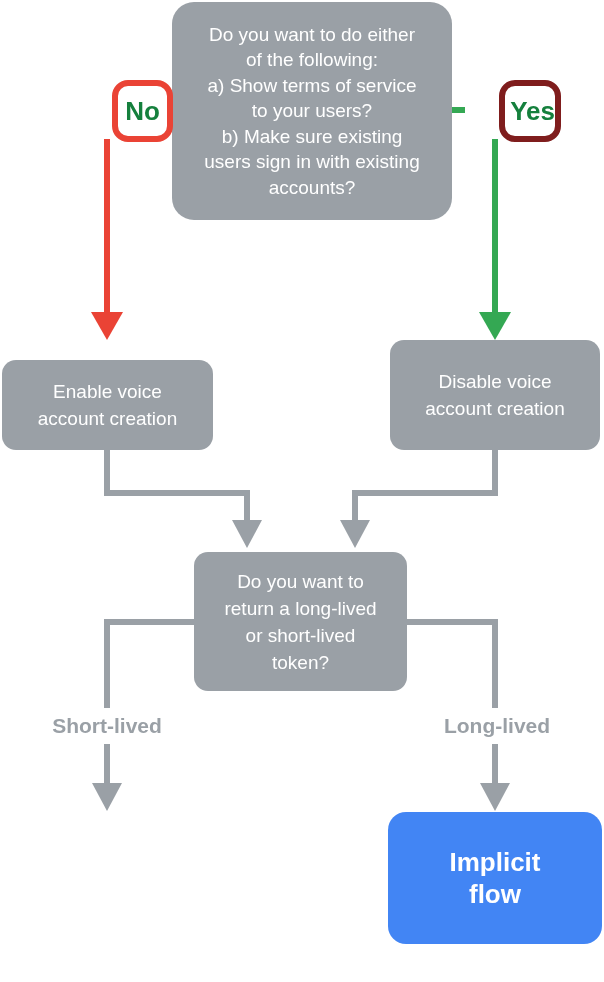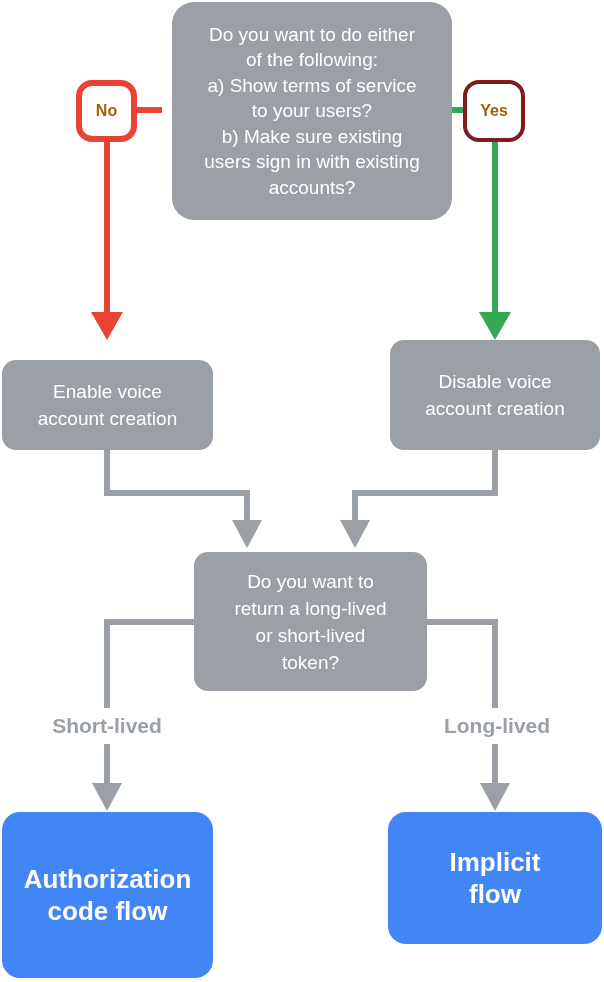--- a/index.html
+++ b/index.html
@@ -9,25 +9,25 @@
   }
   .node{
     position:absolute;display:flex;align-items:center;justify-content:center;
     text-align:center;box-sizing:border-box;z-index:2;
   }
   .txt{white-space:pre-line;}
   .gray-node{background:#9AA0A6;color:#ffffff;border-radius:14px;font-size:19px;line-height:27px;}
   .top-node{border-radius:22px;font-size:19px;line-height:25.5px;}
   .blue-node{background:#4285F4;color:#ffffff;border-radius:18px;font-weight:700;font-size:26px;line-height:32px;}
   .badge{
-    background:#ffffff;color:#a16207;font-weight:700;font-size:16px;
-    border-radius:16px;z-index:3;
+    background:#ffffff;color:#15803d;font-weight:700;font-size:26px;
+    border-radius:16px;z-index:3;margin-left:36px;
   }
   .badge-no{border:6px solid #EA4335;}
-  .badge-yes{border:4px solid #7f1d1d;}
+  .badge-yes{border:6px solid #7f1d1d;justify-content:flex-end;}
   .chip{
     position:absolute;background:#ffffff;color:#9AA0A6;font-weight:700;font-size:21px;
     display:flex;align-items:center;justify-content:center;z-index:3;text-align:center;
   }
   .line{position:absolute;z-index:1;}
   .red-line{background:#EA4335;}
   .green-line{background:#34A853;}
   .gray-line{background:#9AA0A6;}
   .arrow{position:absolute;width:0;height:0;z-index:1;}
   .arrow-red{border-left:16px solid transparent;border-right:16px solid transparent;border-top:28px solid #EA4335;}
@@ -86,38 +86,34 @@
   <div class="node gray-node" style="left:2px;top:360px;width:211px;height:90px;">
     <span class="txt">Enable voice
 account creation</span>
   </div>
 
   <div class="node gray-node" style="left:390px;top:340px;width:210px;height:110px;">
     <span class="txt">Disable voice
 account creation</span>
   </div>
 
-  <div class="node gray-node" style="left:194px;top:552px;width:233px;height:139px;">
+  <div class="node gray-node" style="left:194px;top:552px;width:213px;height:139px;">
     <span class="txt">Do you want to
 return a long-lived
 or short-lived
 token?</span>
   </div>
 
   <div class="chip" style="left:22px;top:708px;width:170px;height:36px;">
     <span>Short-lived</span>
   </div>
 
   <div class="chip" style="left:412px;top:708px;width:170px;height:36px;">
     <span>Long-lived</span>
   </div>
 
-  <div class="node blue-node" style="left:2px;top:812px;width:211px;height:166px;">
-    <span class="txt">Authorization
-code flow</span>
-  </div>
 
   <div class="node blue-node" style="left:388px;top:812px;width:214px;height:132px;">
     <span class="txt">Implicit
 flow</span>
   </div>
 
 </div>
 
 </body></html>

